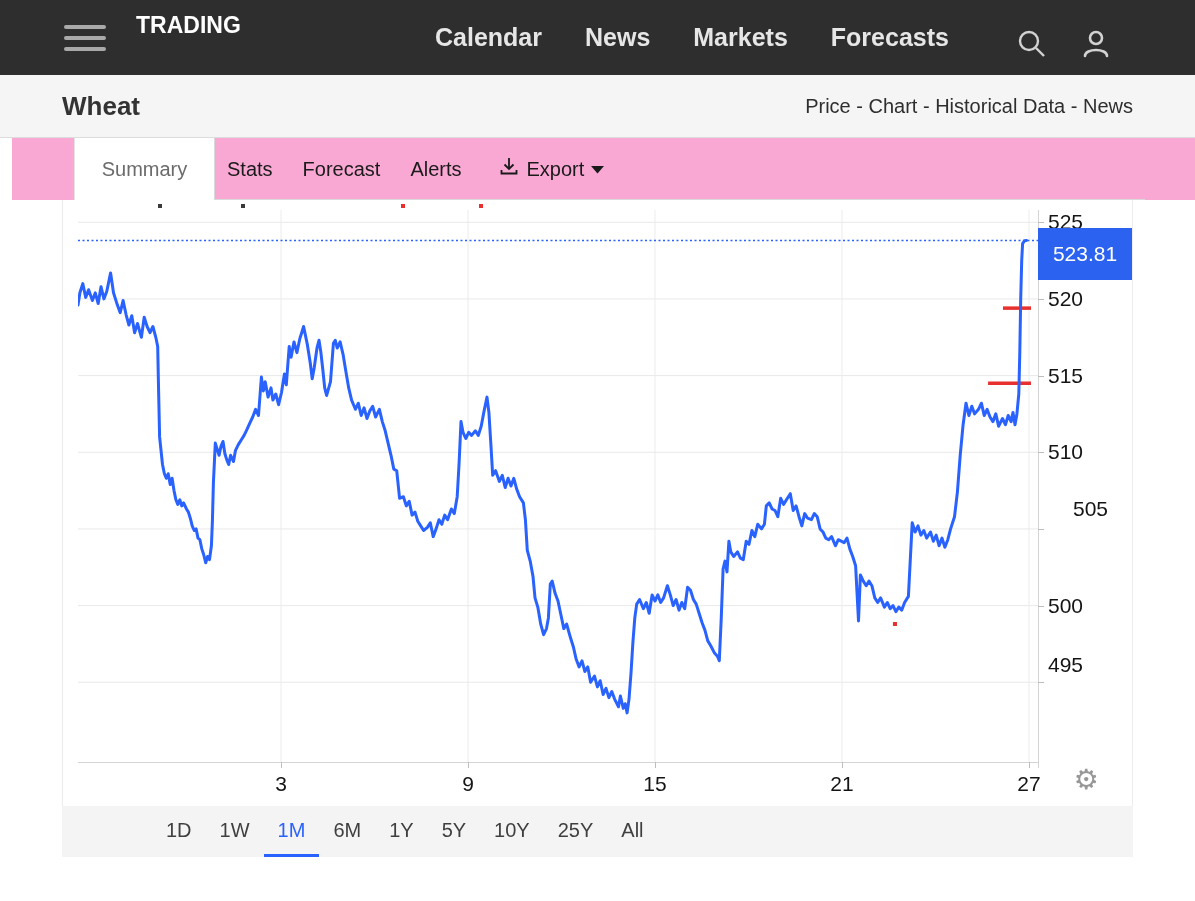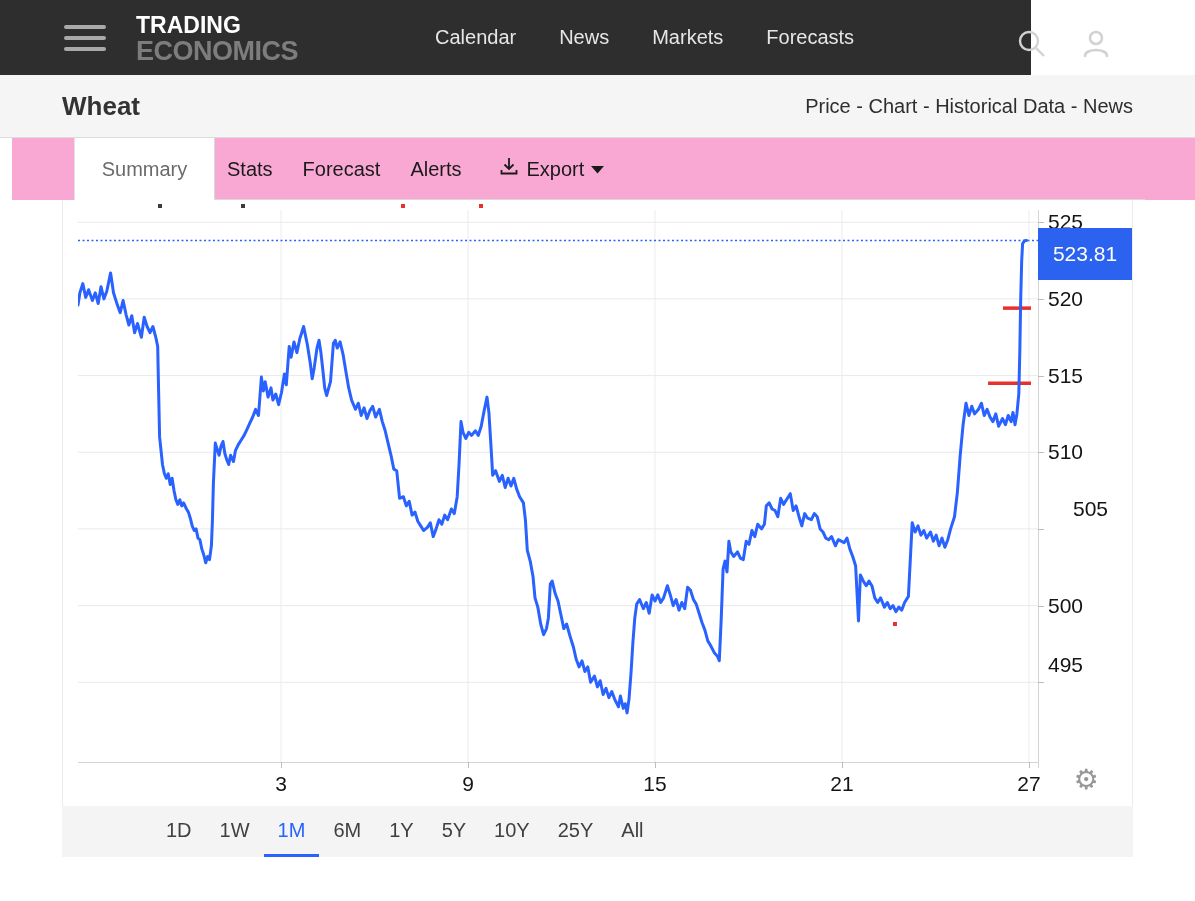--- a/index.html
+++ b/index.html
@@ -1,28 +1,28 @@
 <!DOCTYPE html>
 <html><head>
 <meta charset="utf-8">
 <style>
   html,body{margin:0;padding:0;background:#fff;}
   *{box-sizing:border-box;font-family:"Liberation Sans",sans-serif;}
   #screen{position:relative;width:1195px;height:901px;background:#fff;overflow:hidden;}
 
   
-  .topnav{position:absolute;left:0;top:0;width:1031px;height:75px;background:#2e2e2e;}
+  .topnav{position:absolute;left:0;top:0;width:1195px;height:75px;background:#2e2e2e;}
   .hamburger{position:absolute;left:64px;top:25px;width:42px;height:26px;cursor:pointer;}
   .hamburger .bar{position:absolute;left:0;width:42px;height:4px;border-radius:2px;background:#a9a9a9;}
   .hamburger .b1{top:0}.hamburger .b2{top:11px}.hamburger .b3{top:22px}
   .logo{position:absolute;left:136px;top:14px;line-height:1;cursor:pointer;}
   .logo .l1{font-size:23px;font-weight:bold;color:#ffffff;letter-spacing:0px;}
   .logo .l2{font-size:27px;font-weight:bold;color:#7d7d7d;letter-spacing:-0.5px;margin-top:1px;}
   .navlinks{position:absolute;left:435px;top:0;height:75px;display:flex;align-items:center;gap:43px;}
-  .navlink{font-size:20px;color:#e6e6e6;cursor:pointer;white-space:nowrap;}
+  .navlink{font-size:25px;color:#e6e6e6;cursor:pointer;white-space:nowrap;font-weight:bold;}
   .nav-ico{position:absolute;top:28px;cursor:pointer;}
 
   
   .band{position:absolute;left:0;top:75px;width:1195px;height:63px;background:#f5f5f5;border-bottom:1px solid #dcdcdc;}
   .band .title{position:absolute;left:62px;top:0;height:62px;display:flex;align-items:center;font-size:26px;font-weight:bold;color:#333;}
   .band .crumb{position:absolute;right:62px;top:0;height:62px;display:flex;align-items:center;font-size:20px;color:#2e2e2e;cursor:pointer;}
 
   
   .tabrow{position:absolute;left:0;top:138px;width:1195px;height:62px;background:#f9a8d4;margin-left:12px;}
   .tab-summary{position:absolute;left:62px;top:0;width:141px;height:62px;display:flex;align-items:center;justify-content:center;
@@ -64,21 +64,20 @@
 <div id="screen">
 
   <div class="topnav">
     <div class="hamburger">
       <div class="bar b1"></div>
       <div class="bar b2"></div>
       <div class="bar b3"></div>
     </div>
     <div class="logo">
       <div class="l1">TRADING</div>
-      <div class="l2">ECONOMICS</div>
     </div>
     <div class="navlinks">
       <div class="navlink">Calendar</div>
       <div class="navlink">News</div>
       <div class="navlink">Markets</div>
       <div class="navlink">Forecasts</div>
     </div>
     <div class="nav-ico" style="left:1016px;">
       <svg width="32" height="32" viewBox="0 0 32 32" fill="none" stroke="#d2d2d2" stroke-width="2.4">
         <circle cx="13" cy="13" r="9"></circle>

